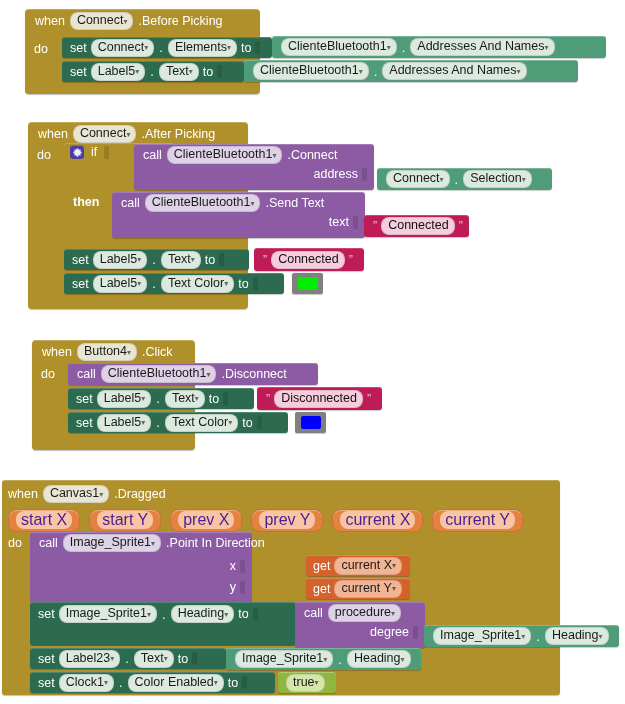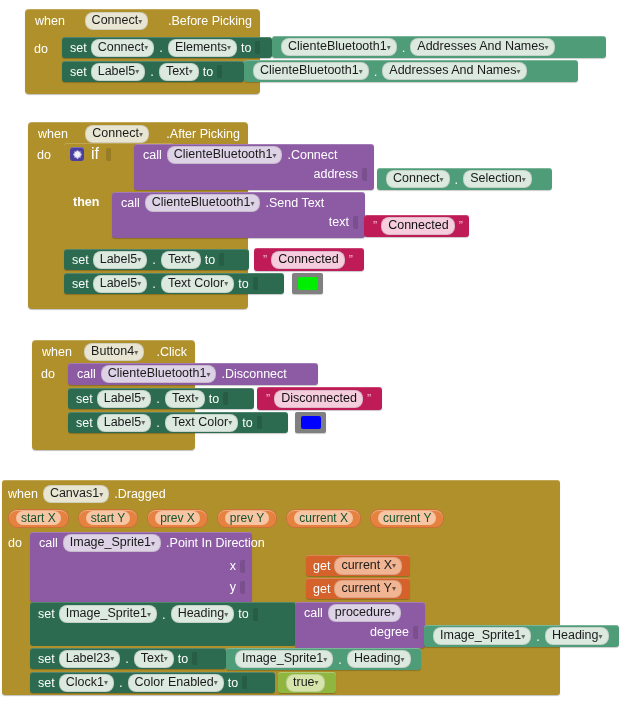--- a/index.html
+++ b/index.html
@@ -20,21 +20,20 @@
   .event{
     background:#b0902b;
     border-radius:4px 4px 4px 4px;
     box-shadow:inset 0 1px 0 rgba(255,255,255,.22), 0 1px 1px rgba(0,0,0,.25);
   }
   .event-hdr{
     display:flex;align-items:center;gap:5px;
     padding:3px 8px 2px 10px;
     color:#ffffff;font-size:12.5px;
     white-space:nowrap;
-    justify-content:space-between;
   }
   .event-do{
     position:absolute;color:#ffffff;font-size:12.5px;
     left:9px;
   }
 
   
   .stmt{
     background:#2c6b4f;
     border-radius:3px;
@@ -125,34 +124,34 @@
   .plug{
     width:5px;height:13px;background:rgba(0,0,0,.13);
     border-radius:2px 0 0 2px;display:inline-block;
   }
 
   
   .param{
     background:#e58240;
     border-radius:9px;
     padding:1px 7px 2px 7px;
-    font-size:12px;color:#14532d;
+    font-size:16px;color:#4c1d95;
     border:1px solid rgba(0,0,0,.12);
     box-shadow:inset 0 1px 0 rgba(255,255,255,.35);
     display:inline-block;white-space:nowrap;
   }
   .param span{background:#f7c4a4;border-radius:8px;padding:0px 5px;display:inline-block;}
 
   .gear{
     width:14px;height:14px;border-radius:3px;background:#4a3fa0;
     display:inline-flex;align-items:center;justify-content:center;
     box-shadow:inset 0 1px 0 rgba(255,255,255,.25);
   }
   .gear svg{display:block;}
-  .ifkw{color:#ffffff;font-size:16px;}
+  .ifkw{color:#ffffff;font-size:12px;}
 </style>
 </head>
 <body>
 
 <div class="canvas">
 
   <div class="blk event" style="left:25px;top:9px;width:235px;height:85px;">
     <div class="event-hdr">
       <span class="kw">when</span>
       <span class="field on-event">

